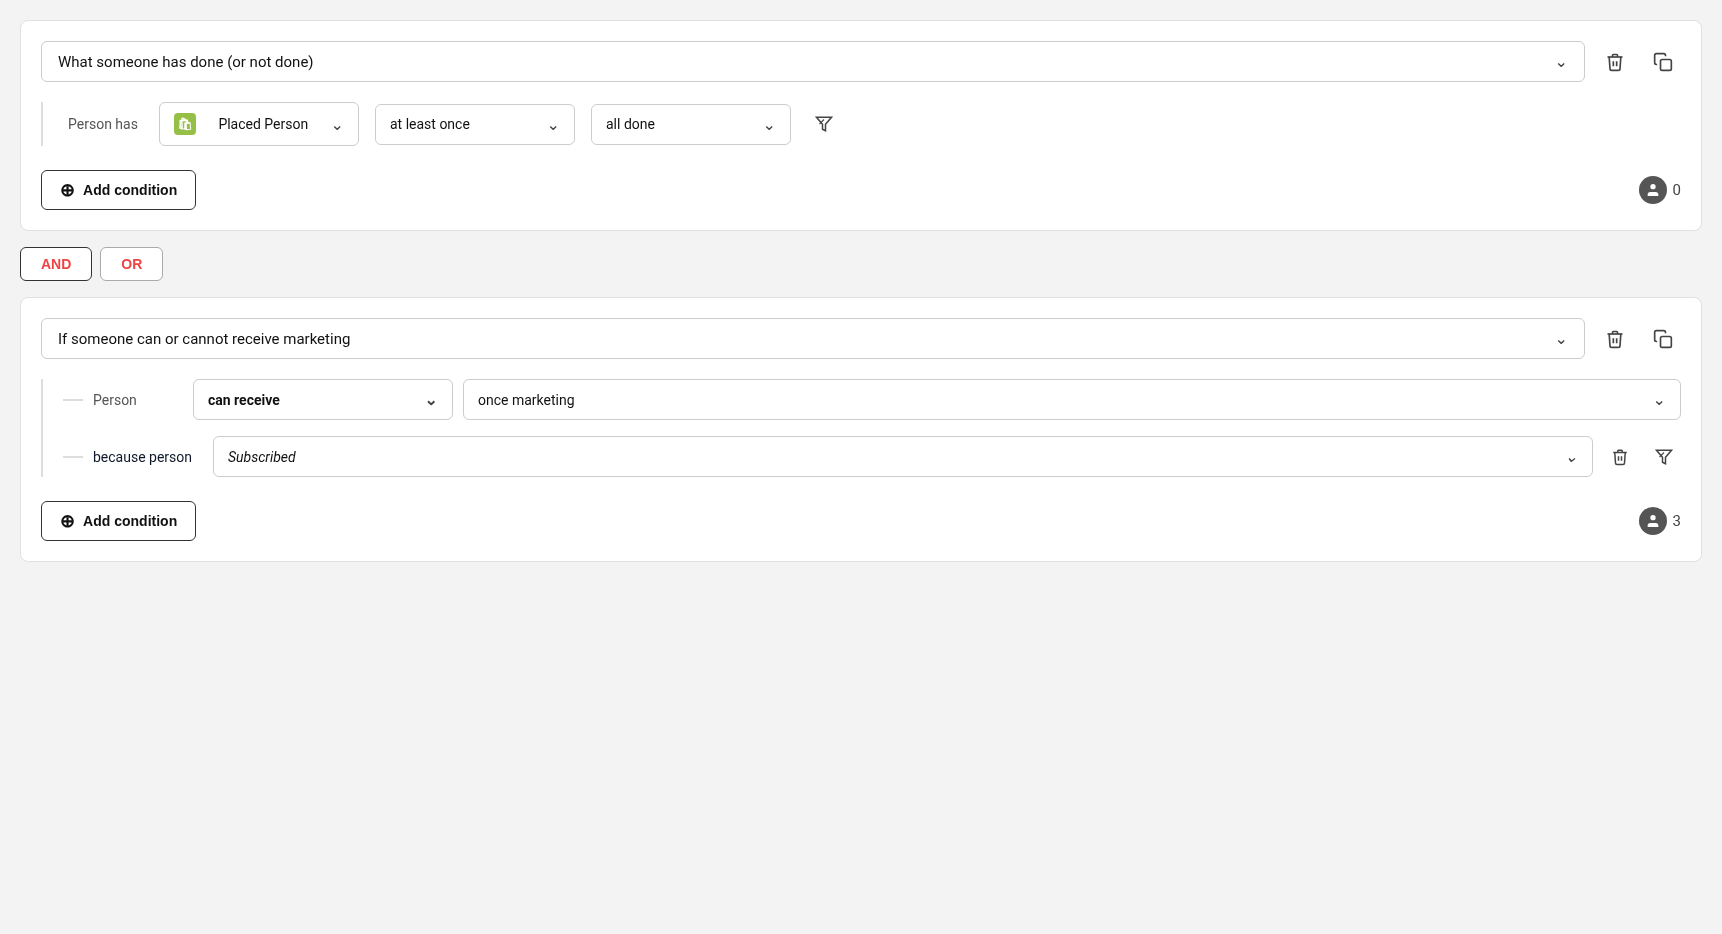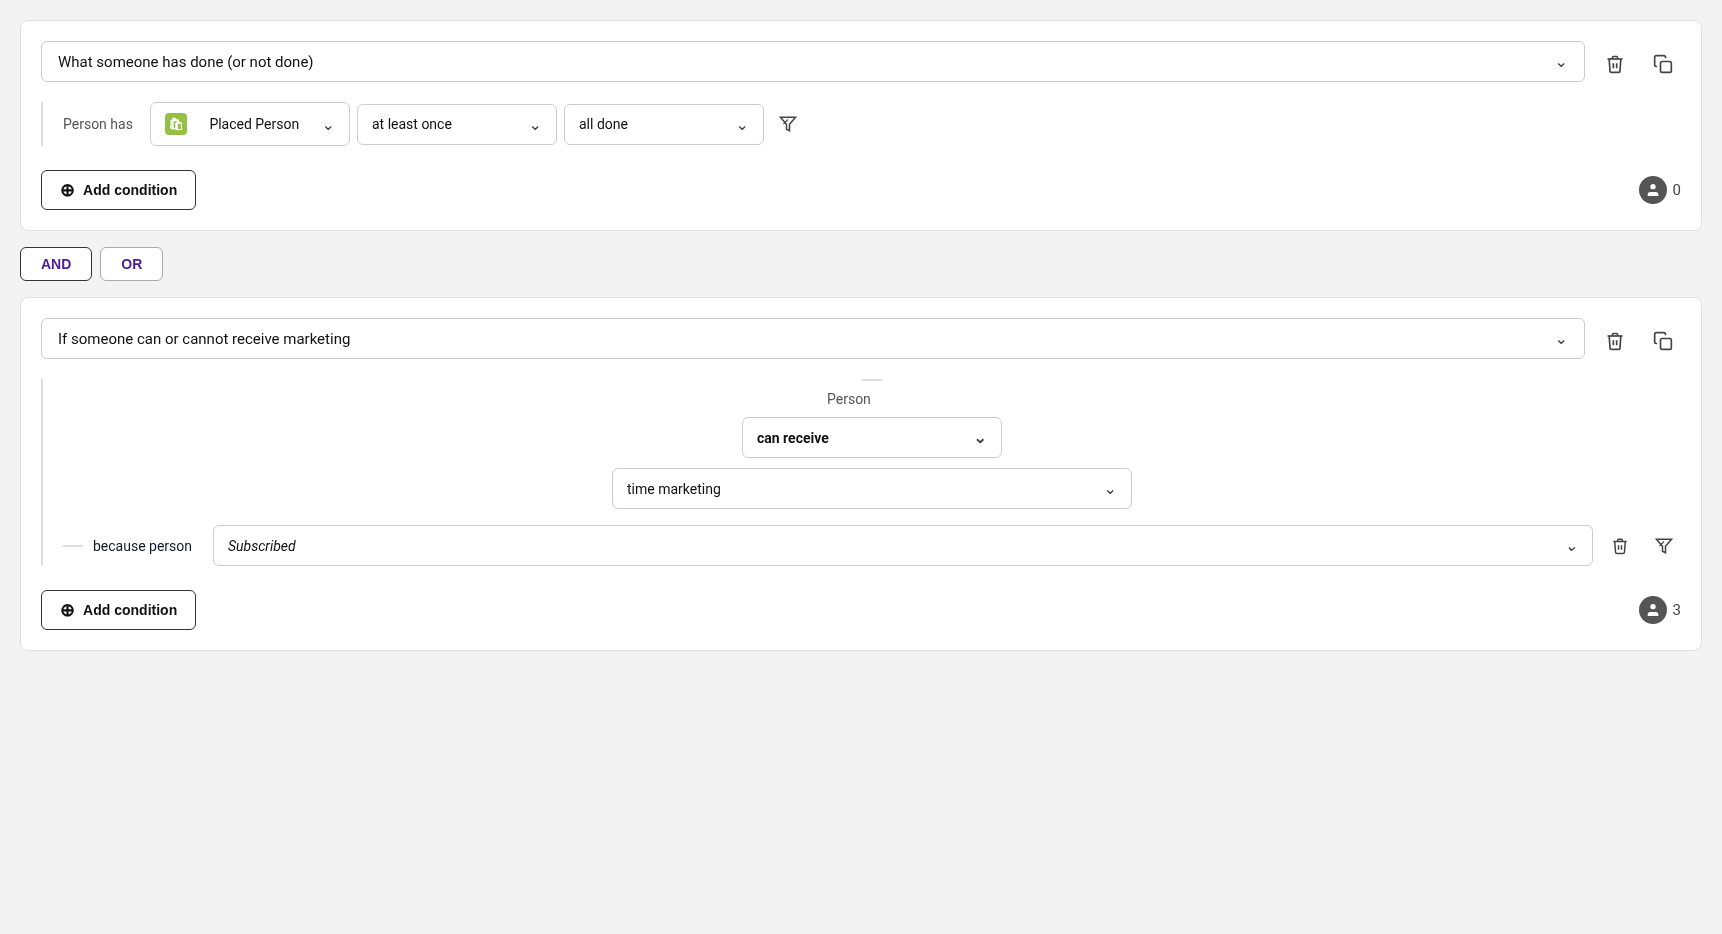--- a/index.html
+++ b/index.html
@@ -13,21 +13,21 @@
     .condition-block {
       background: #fff;
       border: 1px solid #e0e0e0;
       border-radius: 8px;
       padding: 20px 20px 20px 20px;
       margin-bottom: 16px;
     }
 
     .block-header {
       display: flex;
-      align-items: flex-end;
+      align-items: center;
       gap: 12px;
       margin-bottom: 20px;
     }
 
     .main-select {
       flex: 1;
       display: flex;
       align-items: center;
       justify-content: space-between;
       border: 1px solid #ccc;
@@ -147,21 +147,21 @@
     }
 
     .operator-btn {
       padding: 8px 20px;
       border: 1.5px solid #aaa;
       border-radius: 6px;
       background: #fff;
       font-size: 14px;
       font-weight: 600;
       cursor: pointer;
-      color: #4c1d95;
+      color: #ef4444;
     }
     .operator-btn.active {
       background: #fff;
       border-color: #333;
     }
 
     .chevron-icon {
       font-size: 16px;
       color: #444;
     }
@@ -195,22 +195,23 @@
     }
 
     .subscribed-select {
       flex: 1;
       font-style: italic;
     }
 
     .person-has-row {
       display: flex;
       align-items: center;
-      gap: 7px;
+      gap: 16px;
       position: relative;
+      text-align: center;
     }
 
     .vertical-line-wrapper {
       margin-left: 0;
       padding-left: 20px;
       border-left: 2px solid #ddd;
       margin-top: 4px;
     }
 
   </style>
@@ -303,28 +304,28 @@
     <button class="icon-btn">
       <svg width="20" height="20" viewBox="0 0 24 24" fill="none" stroke="currentColor" stroke-width="2">
         <rect x="9" y="9" width="13" height="13" rx="2" ry="2"></rect>
         <path d="M5 15H4a2 2 0 01-2-2V4a2 2 0 012-2h9a2 2 0 012 2v1"></path>
       </svg>
     </button>
   </div>
 
   <div class="vertical-line-wrapper">
 
-    <div class="condition-line" style="margin-bottom: 16px; flex-direction: column;">
+    <div class="condition-line" style="margin-bottom: 16px;">
       <span class="label-text" style="min-width:90px;">Person</span>
       <div class="dropdown-select" style="min-width:260px;font-weight:bold;">
         <span>can receive</span>
         <span class="chevron-icon">⌄</span>
       </div>
       <div class="dropdown-select" style="min-width:520px; flex: 1;">
-        <span>time marketing</span>
+        <span>once marketing</span>
         <span class="chevron-icon">⌄</span>
       </div>
     </div>
 
     <div class="condition-line" style="margin-bottom: 0;">
       <span class="because-label">because person</span>
       <div class="dropdown-select subscribed-select" style="flex:1;">
         <span>Subscribed</span>
         <span class="chevron-icon">⌄</span>
       </div>

